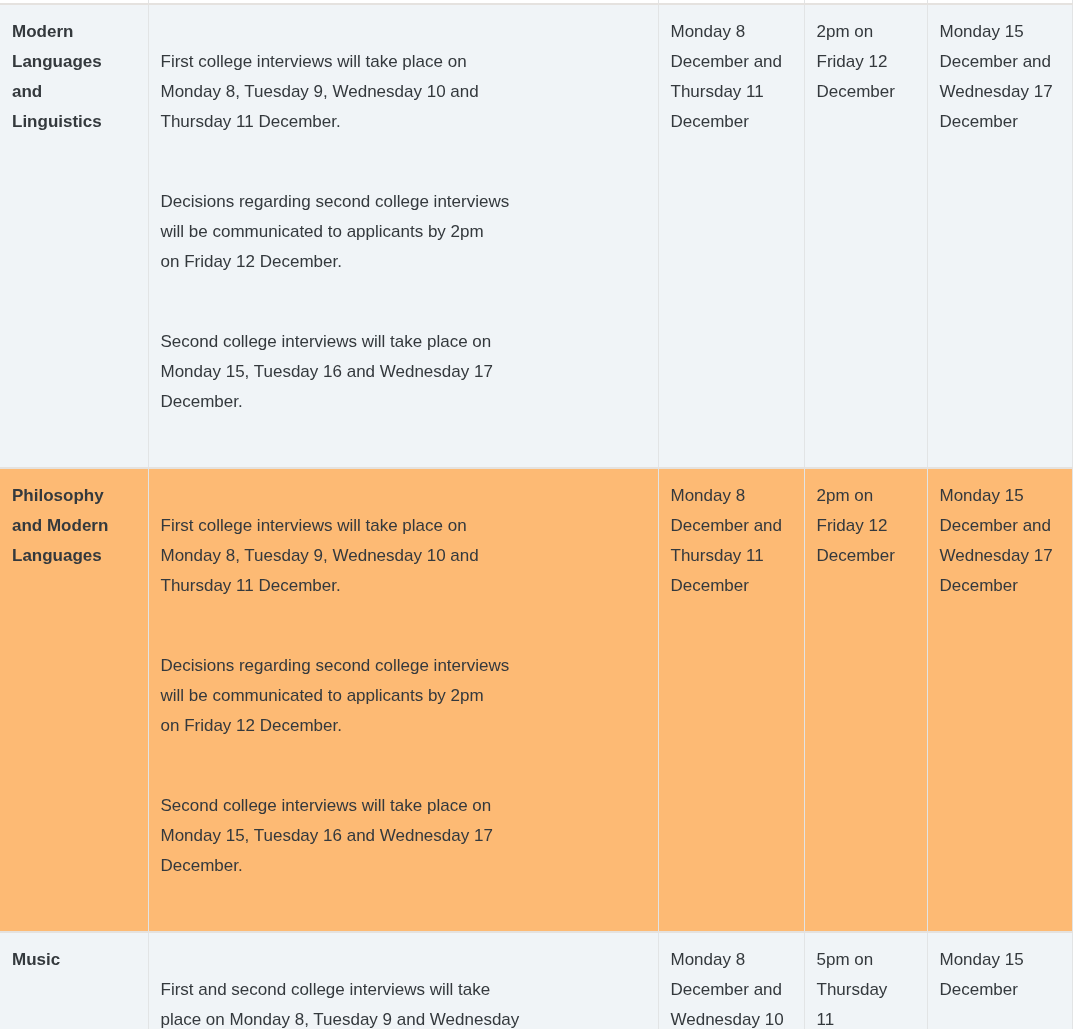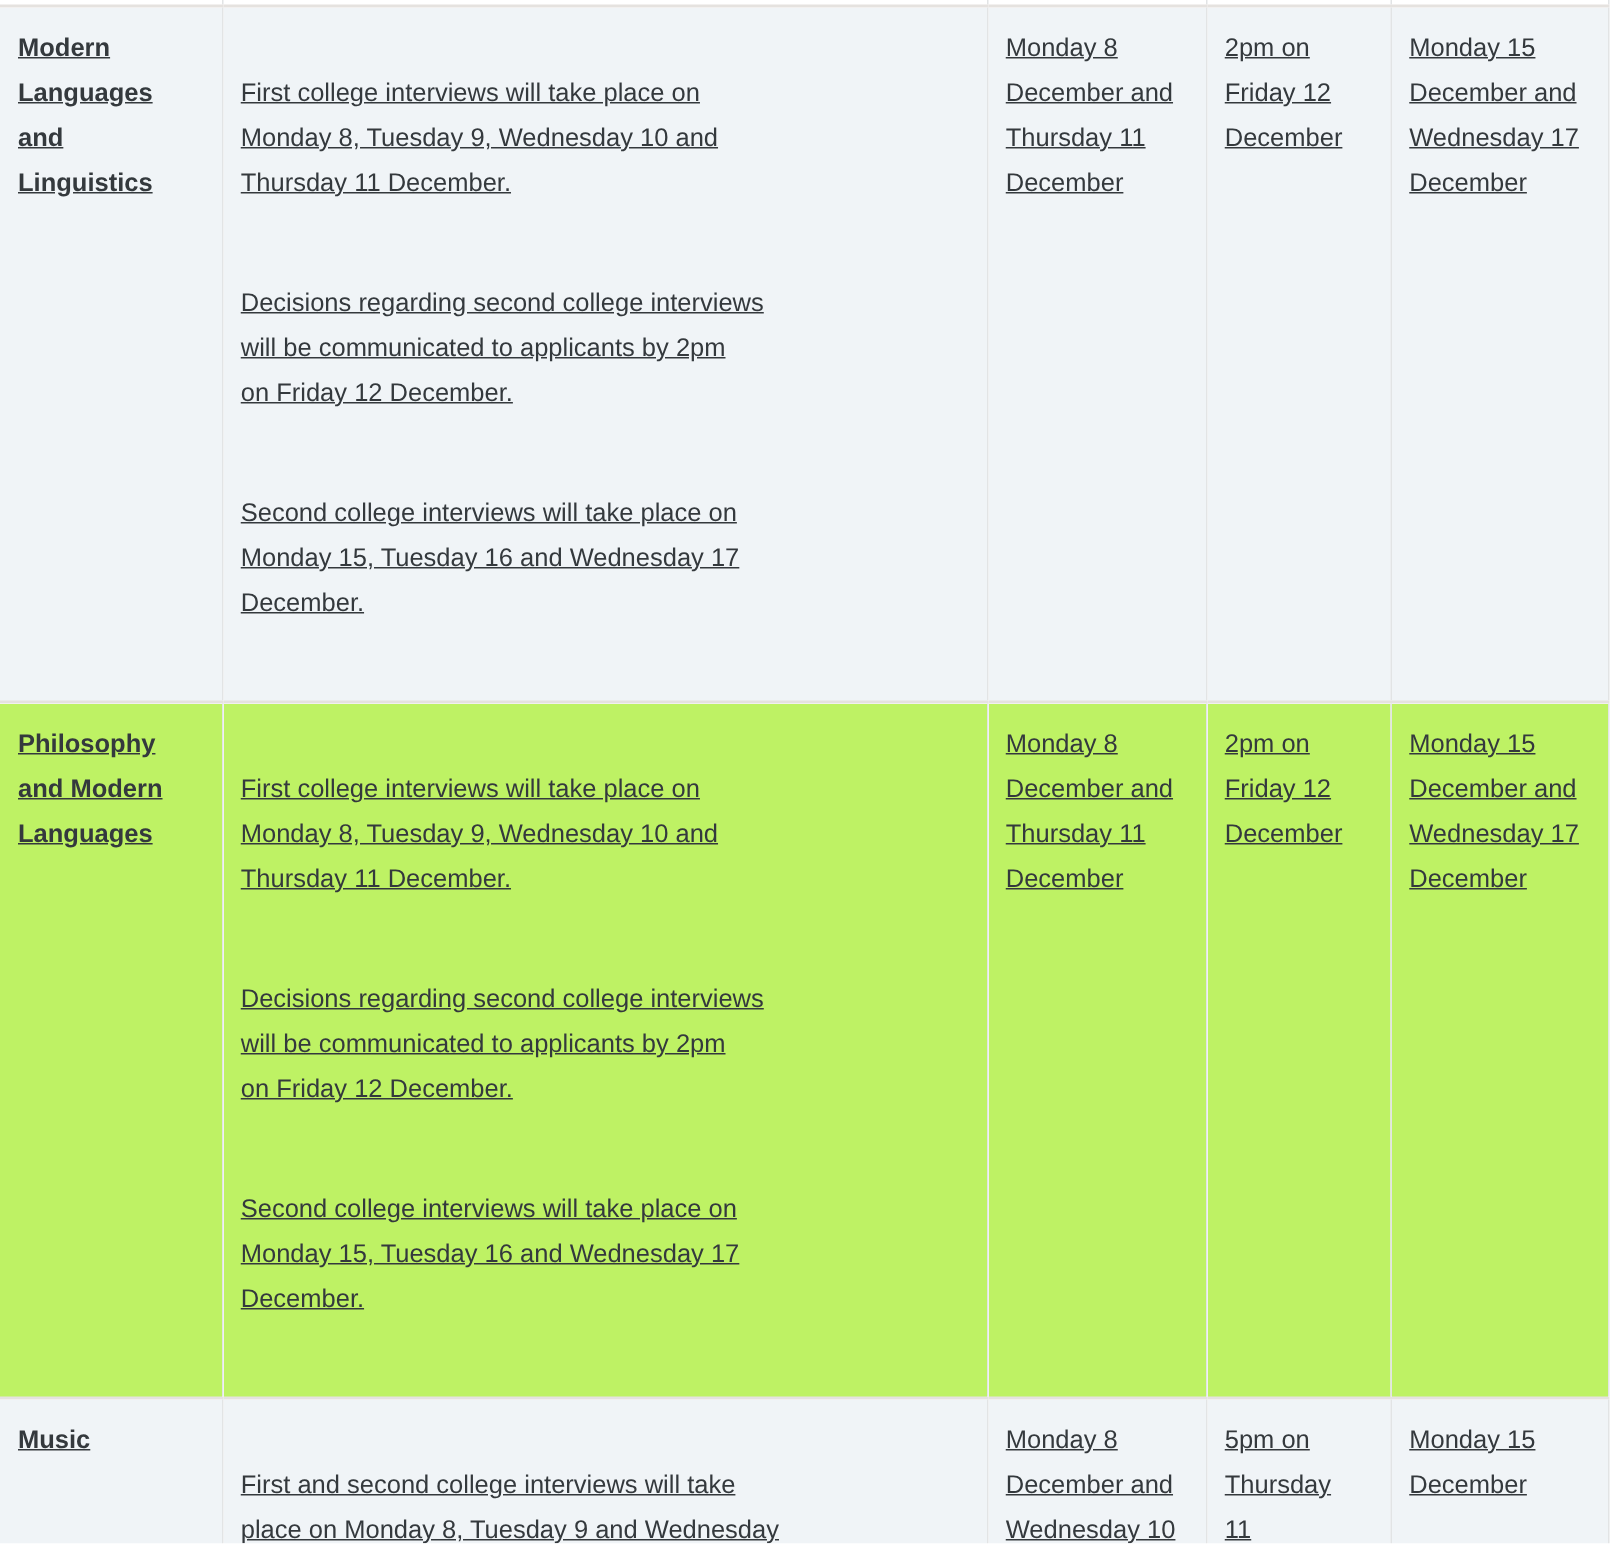--- a/index.html
+++ b/index.html
@@ -24,27 +24,26 @@
     font-size: 17px;
     line-height: 30px;
     color: #34393d;
     padding: 12px 12px 20px 12px;
     border-right: 1px solid #e2e4e5;
     white-space: pre-line;
     overflow: hidden;
   }
   tr.data-row td {
     border-top: 2px solid #e5e2df;
-    text-decoration: underline;
   }
   tr.stripe td {
     background: #f0f4f7;
   }
   tr.plain td {
-    background: #bef264;
+    background: #fdba74;
   }
   td.subject {
     font-weight: bold;
     color: #26292c;
     padding-left: 10px;
     padding-right: 14px;
   }
   td.details {
     white-space: normal;
   }

